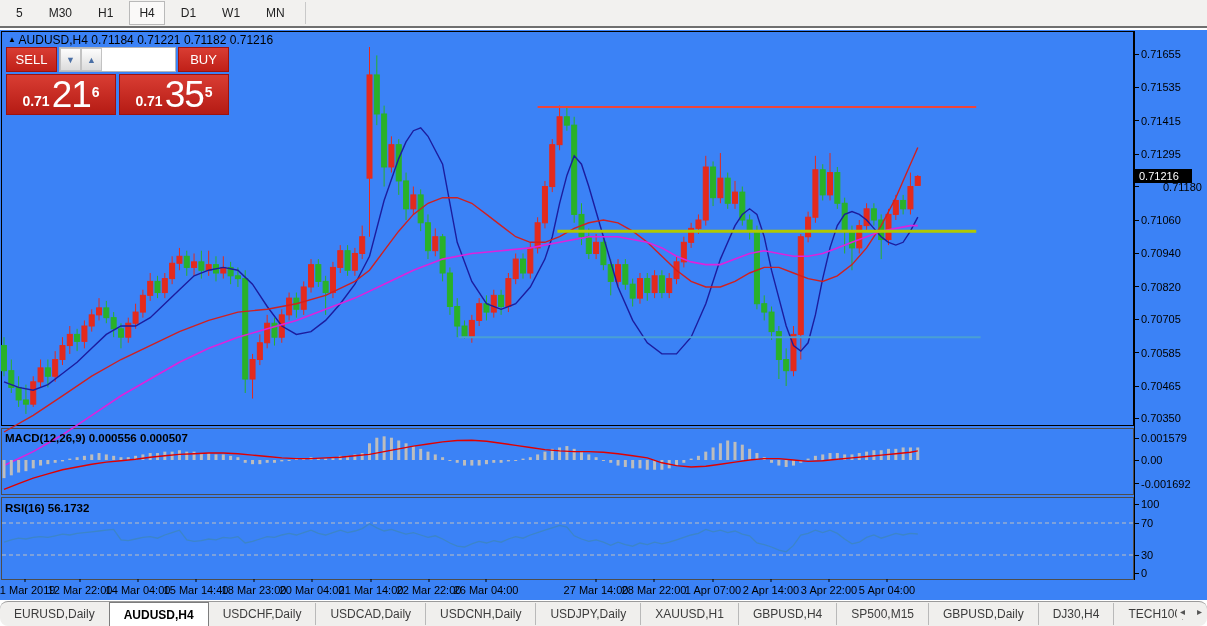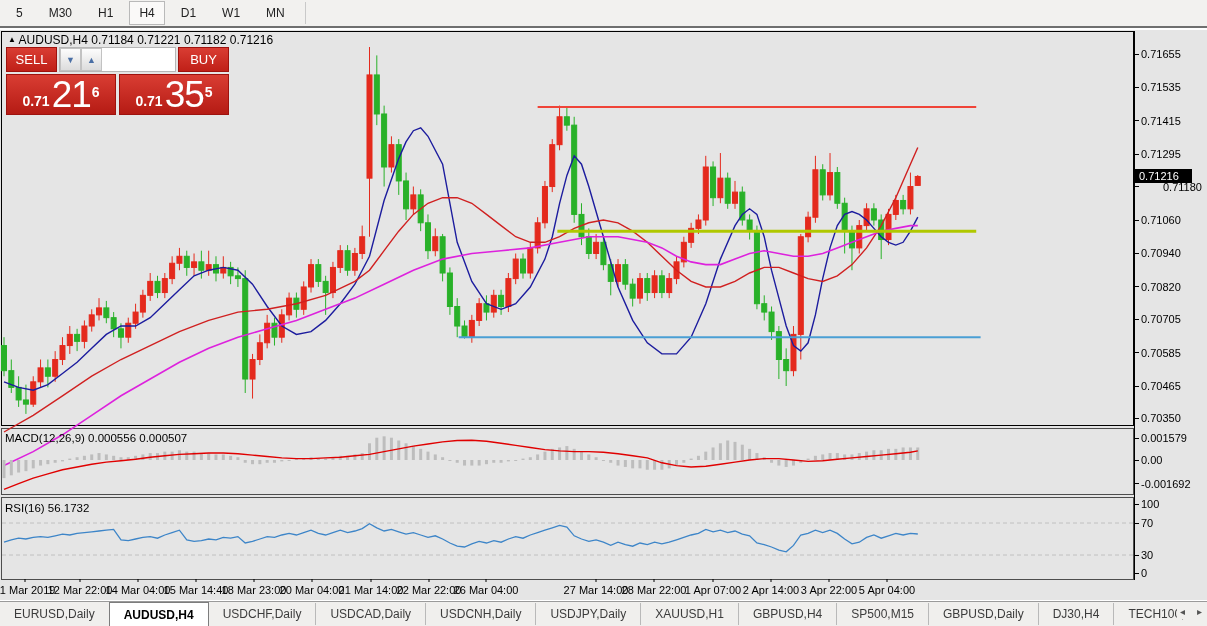--- a/index.html
+++ b/index.html
@@ -9,25 +9,25 @@
 
   
   #toolbar { position:absolute; left:0; top:0; width:1207px; height:28px;
     background:#f2f1ef; border-bottom:2px solid #6f6f6f; display:flex; align-items:center; }
   .tf-item { font-size:12px; color:#222; padding:4px 9px; margin-left:6px; cursor:default;
     border:1px solid transparent; }
   .tf-item.active { background:#faf9f8; border:1px solid #b9b9b9; }
   #tf-sep { width:1px; height:22px; background:#c9c9c9; margin-left:10px; }
 
   
-  #chartwin { position:absolute; left:0; top:30px; width:1207px; height:570px; background:#e5e5e5; }
+  #chartwin { position:absolute; left:0; top:30px; width:1207px; height:570px; background:#3b82f6; }
   #chart-svg { position:absolute; left:0; top:0; }
   #chart-title { position:absolute; left:8px; top:3px; font-size:12px; color:#000; white-space:nowrap; }
   #chart-title .tri { font-size:8px; vertical-align:2px; }
-  .ind-label { position:absolute; font-size:11.5px; color:#000; white-space:nowrap; }
+  .ind-label { position:absolute; font-size:11.5px; color:#000; white-space:nowrap;font-weight:bold; }
 
   
   .ax-label { position:absolute; left:1141px; font-size:11px; color:#000; white-space:nowrap; }
   .ax-tick { position:absolute; left:1134px; width:5px; height:1px; background:#000; }
   #cur-price { position:absolute; left:1135px; width:57px; height:14px; background:#000;
     color:#fff; font-size:11px; line-height:14px; padding-left:4px; }
   .x-label { position:absolute; font-size:11px; color:#000; white-space:nowrap; transform:translateX(-50%); }
 
   
   #trade-panel { position:absolute; left:6px; top:17px; width:223px; }
@@ -41,21 +41,21 @@
     font-family:"Liberation Sans", sans-serif; color:#000; min-width:0; }
   #tp-row2 { display:flex; margin-top:2px; height:41px; gap:3px; }
   .tp-price { flex:1; background:linear-gradient(#d93d33,#b51b14); border:1px solid #9e120e;
     color:#fff; display:flex; align-items:flex-end; justify-content:center; padding-bottom:3px; cursor:pointer; }
   .tp-price .frac { font-size:14px; font-weight:700; margin-right:2px; line-height:20px; }
   .tp-price .big { font-size:37px; line-height:33px; letter-spacing:-1px; }
   .tp-price .sup { font-size:14px; font-weight:700; line-height:34px; align-self:flex-start; margin-left:1px; }
 
   
   #tabbar { position:absolute; left:0; top:601px; width:1207px; height:25px; background:#f0efed;
-    border-top:1px solid #9a9a9a; display:flex; align-items:flex-end; overflow:hidden; padding-right:30px; }
+    border-top:1px solid #9a9a9a; display:flex; align-items:flex-end; overflow:hidden; padding-right:30px;border-radius:8px; }
   .tab { height:22px; display:flex; align-items:center; padding:0 14px; font-size:12px; color:#3c3c3c;
     white-space:nowrap; cursor:pointer; border-left:1px solid #b9b9b9; margin-bottom:1px; }
   .tab:first-child { border-left:none; }
   .tab.active { background:#fff; border:1px solid #7d7d7d; border-bottom:none; height:24px;
     font-weight:700; color:#000; margin-bottom:0; }
   .tab.active + .tab { border-left:none; }
   #tab-nav { position:absolute; right:2px; top:604px; display:flex; gap:6px; background:#f0efed;
     font-size:10px; color:#555; }
   #tab-nav span { cursor:pointer; padding:2px 3px; }
 </style>

